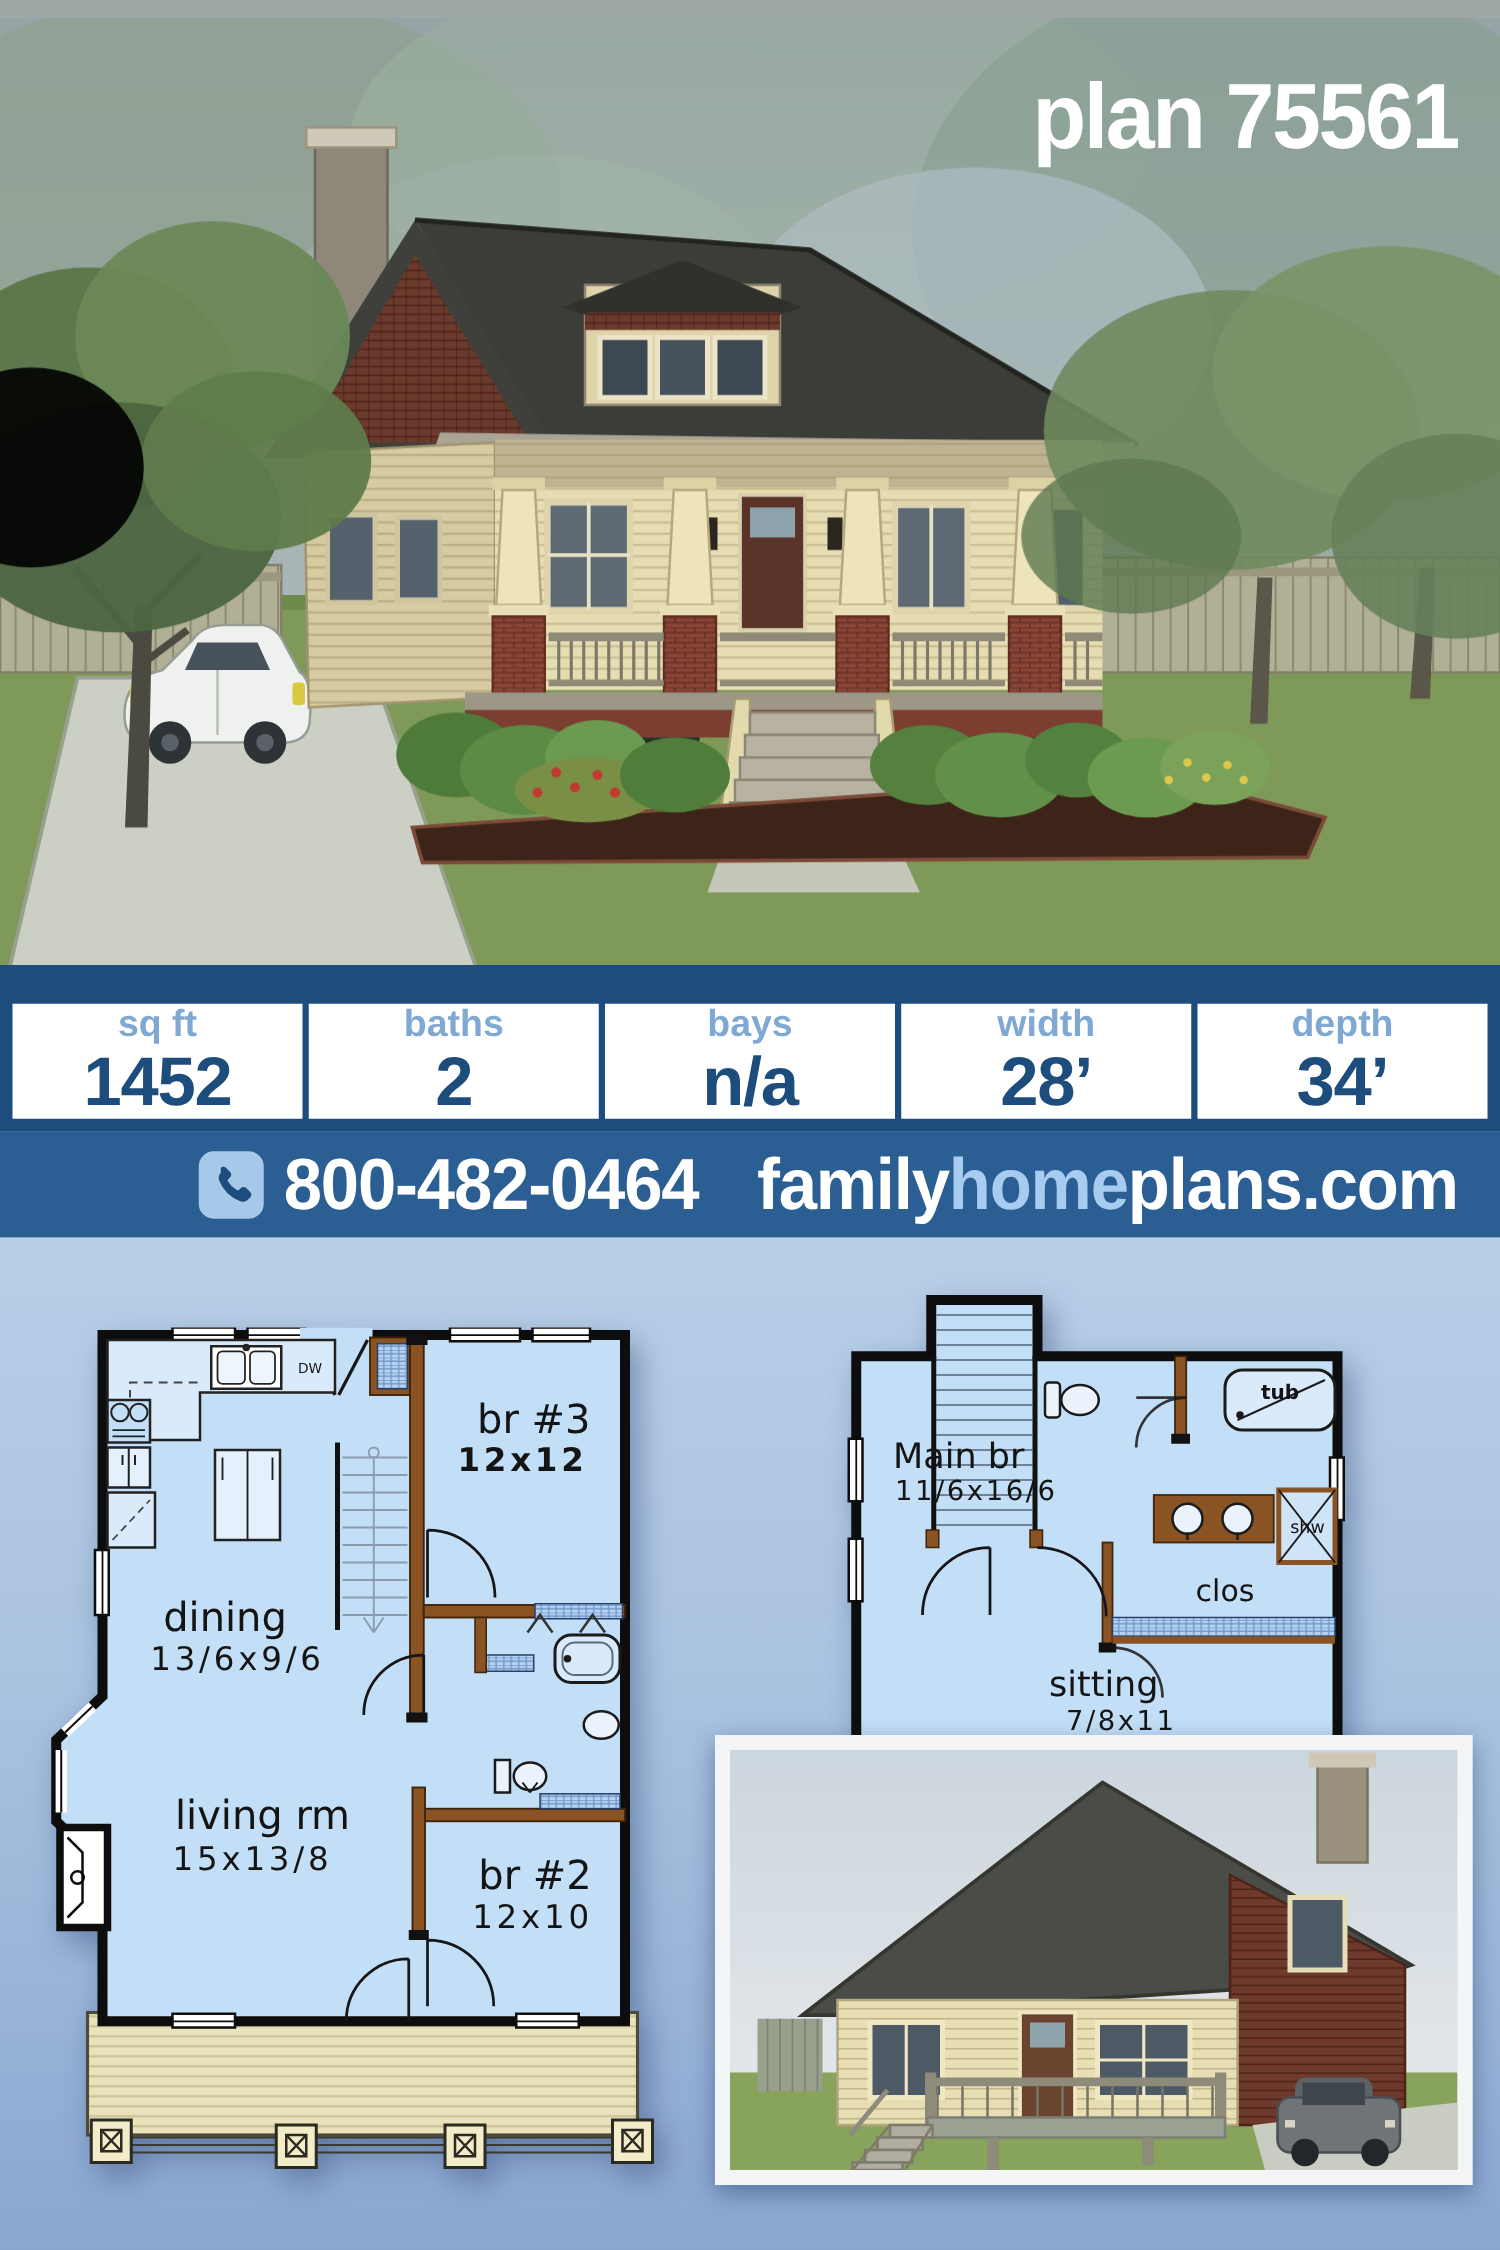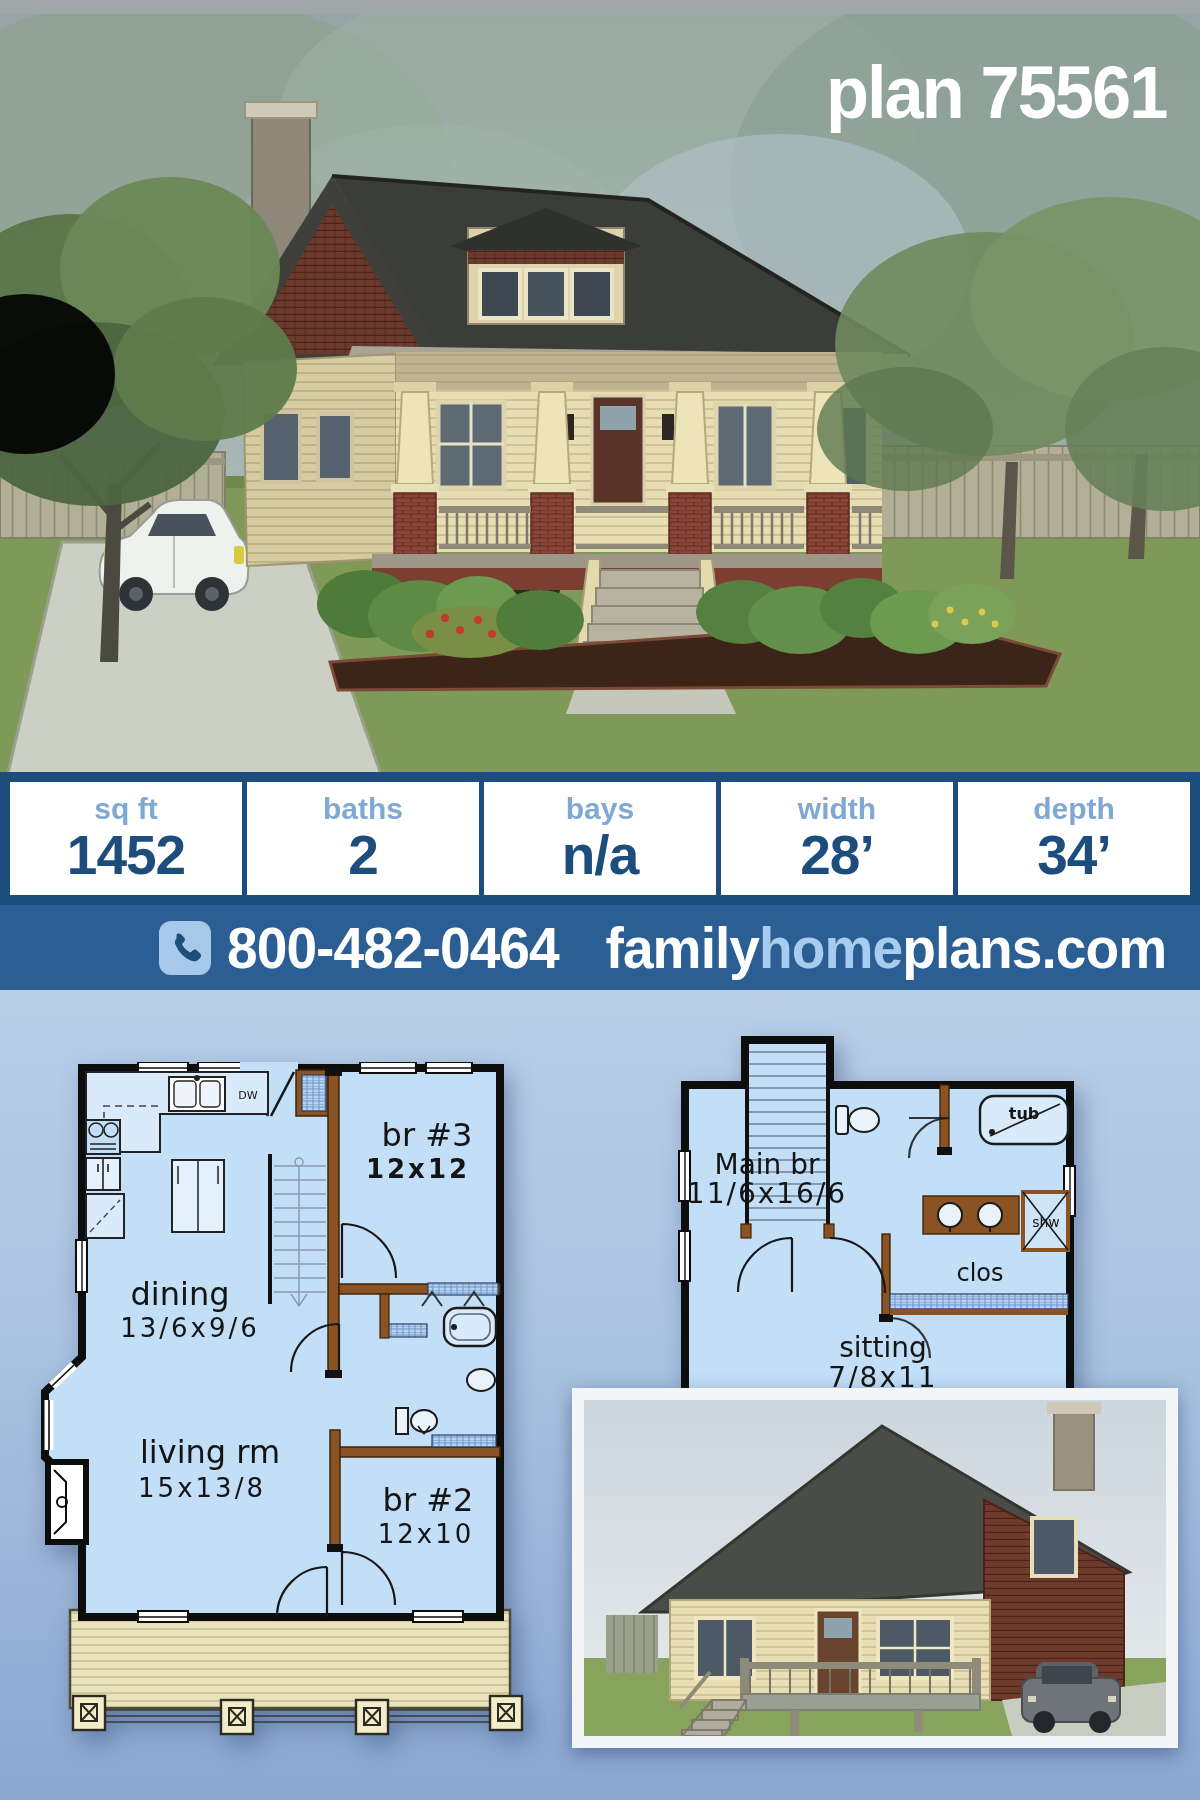--- a/index.html
+++ b/index.html
@@ -4,21 +4,21 @@
 <style>
   html,body{margin:0;padding:0;background:#666;}
   .page{position:relative;width:1200px;height:1800px;overflow:hidden;background:#9fa8a6;font-family:"Liberation Sans",sans-serif;}
   .page svg{display:block}
   
   .hero{position:absolute;left:0;top:14px;width:1200px;height:624px;}
   .plan-title{position:absolute;top:42px;right:34px;font-size:74px;font-weight:700;color:#ffffff;
     letter-spacing:-2px;transform:scaleX(.95);transform-origin:right;line-height:1;}
   
   .stats{position:absolute;left:0;top:772px;width:1200px;height:133px;background:#1d4d7d;
-    display:flex;gap:5px;padding:10px;box-sizing:border-box;}
+    display:flex;gap:5px;padding:10px;box-sizing:border-box;align-items:flex-end;}
   .stat-cell{flex:1;background:#ffffff;display:flex;flex-direction:column;align-items:center;justify-content:center;}
   .stat-label{font-size:30px;font-weight:700;color:#7fa9d3;line-height:1.15;}
   .stat-value{font-size:55px;font-weight:700;color:#1d4d7d;line-height:1.05;letter-spacing:-1px;}
   
   .contact{position:absolute;left:0;top:905px;width:1200px;height:85px;background:#2b5e92;
     display:flex;align-items:center;justify-content:flex-end;padding:0 34px;box-sizing:border-box;}
   .phone-group{display:flex;align-items:center;gap:16px;}
   .phone-chip{width:52px;height:54px;border-radius:12px;background:#a6c9e9;display:flex;align-items:center;justify-content:center;}
   .phone-chip svg{width:36px;height:36px;}
   .phone-number{font-size:58px;font-weight:700;color:#ffffff;letter-spacing:-1px;transform:scaleX(.95);transform-origin:left;}
@@ -28,21 +28,21 @@
   .plans{position:absolute;left:0;top:990px;width:1200px;height:810px;
     background:linear-gradient(180deg,#b9cfe8 0%,#a9c2e0 45%,#8ba7d0 100%);}
   .fp{position:absolute;filter:drop-shadow(7px 10px 12px rgba(25,50,100,.40));}
   .fp1{left:40px;top:72px;width:485px;height:695px;}
   .fp2{left:640px;top:36px;width:450px;height:440px;}
   .render-box{position:absolute;left:572px;top:398px;width:582px;height:336px;border:12px solid #f4f5f6;
     box-shadow:0 6px 18px rgba(25,50,100,.45);background:#dfe5e8;}
   .fp-label{position:absolute;transform:translate(-50%,-50%);white-space:nowrap;
     font-family:"DejaVu Sans",sans-serif;color:#141414;line-height:1;}
   .rm{font-size:32px;} .dm{font-size:26px;letter-spacing:3px;}
-  .rm2{font-size:28px;} .dm2{font-size:28px;letter-spacing:2px;}
+  .rm2{font-size:28px;} .dm2{font-size:22px;letter-spacing:2px;margin-left:14px;}
   .tiny{font-size:11px;letter-spacing:0;}
   .small{font-size:16px;font-weight:bold;} .smaller{font-size:14px;} .med{font-size:24px;}
 </style>
 </head>
 <body>
 
 <div class="page">
 
   <div class="hero">
     <svg width="1200" height="772" viewBox="0 0 1200 772">

